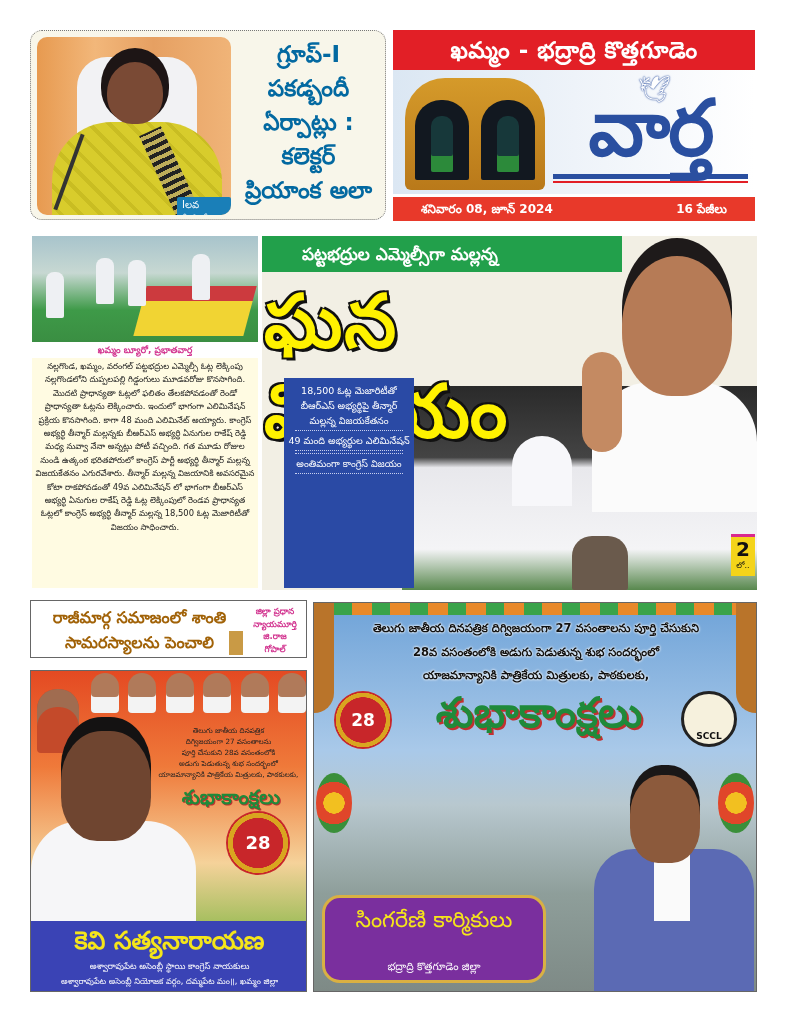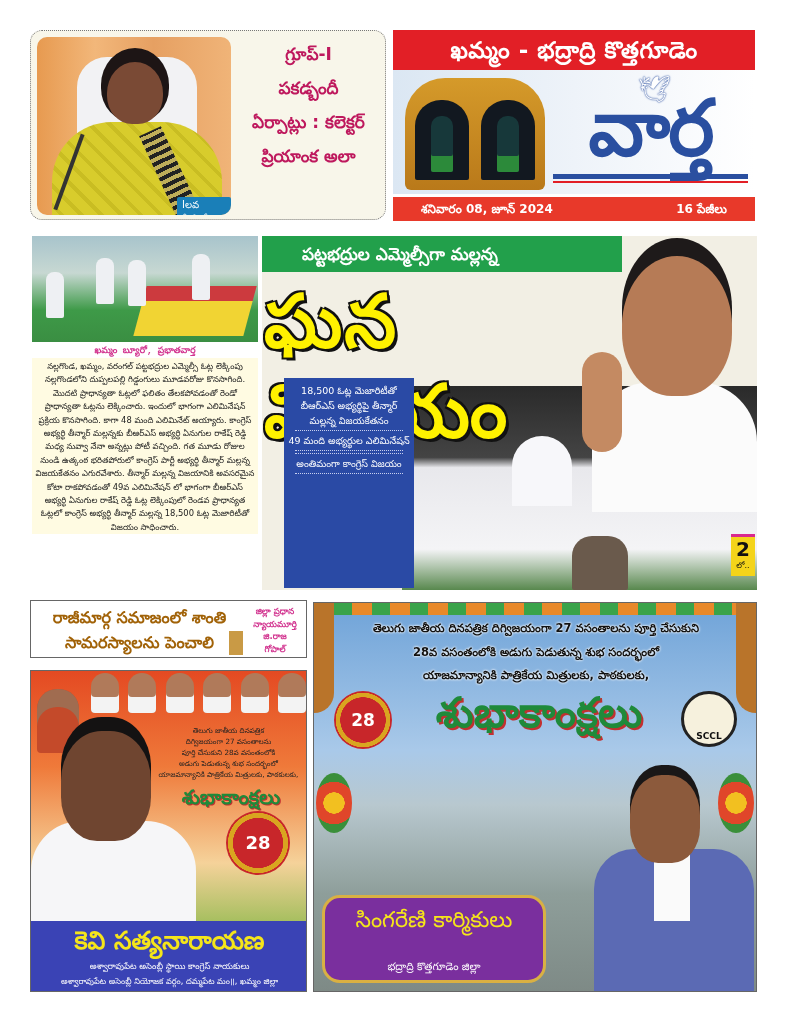--- a/index.html
+++ b/index.html
@@ -8,43 +8,43 @@
 
   
   #teaser { left: 30px; top: 30px; width: 356px; height: 190px; border: 1.5px dotted #777; border-radius: 12px; background: #f8f6ea; }
   #teaser-photo { left: 6px; top: 6px; width: 194px; height: 178px; border-radius: 10px; background: linear-gradient(90deg, #e79a50 0%, #f2b77a 30%, #e6a062 60%, #f0b478 100%); overflow: hidden; }
   #teaser-photo .chair { left: 40px; top: 20px; width: 120px; height: 90px; background: #f2f2f4; border-radius: 30px 30px 8px 8px; }
   #teaser-photo .head { left: 70px; top: 25px; width: 56px; height: 62px; border-radius: 50% 50% 45% 45%; background: #7a4a35; box-shadow: 0 -8px 0 6px #1d1515; }
   #teaser-photo .saree { left: 15px; top: 85px; width: 170px; height: 100px; border-radius: 60px 60px 0 0; background: repeating-linear-gradient(45deg, #d8cc2c 0 10px, #c9bd22 10px 14px); }
   #teaser-photo .border-strip { left: 120px; top: 90px; width: 24px; height: 90px; background: repeating-linear-gradient(0deg, #222 0 4px, #bfae5a 4px 8px); transform: rotate(-25deg); }
   #teaser-photo .mic { left: 30px; top: 95px; width: 4px; height: 80px; background: #333; transform: rotate(20deg); }
   #teaser-tag { left: 140px; top: 160px; padding: 2px 5px; background: #1a7fb8; color: #fff; font-size: 10px; border-radius: 2px; }
-  #teaser-headline { left: 205px; top: 6px; width: 145px; text-align: center; font-size: 17px; line-height: 34px; color: #be185d; font-weight: bold; }
+  #teaser-headline { left: 205px; top: 6px; width: 145px; text-align: center; font-size: 23px; line-height: 34px; color: #0369a1; font-weight: bold; }
 
   
   #mast-top { left: 393px; top: 30px; width: 362px; height: 40px; background: #e21f26; color: #fff; font-size: 23px; font-weight: bold; text-align: center; line-height: 40px; letter-spacing: 0.5px; }
   #mast-body { left: 393px; top: 70px; width: 362px; height: 124px; background: linear-gradient(90deg, #dbe7f3 0%, #eef3f9 50%, #ffffff 100%); }
   #deity { left: 12px; top: 8px; width: 140px; height: 112px; background: linear-gradient(180deg, #d59a2a, #b9791a); border-radius: 40px 40px 6px 6px; }
   #deity .niche1, #deity .niche2 { top: 22px; width: 54px; height: 80px; background: #121820; border-radius: 26px 26px 2px 2px; }
   #deity .niche1 { left: 10px; } #deity .niche2 { left: 76px; }
   #deity .fig { width: 22px; height: 56px; background: #17383a; border-radius: 10px 10px 2px 2px; top: 16px; left: 16px; box-shadow: inset 0 -16px 0 #2c8a3a; }
   #dove { left: 245px; top: 4px; font-size: 26px; color: #fff; text-shadow: 0 0 1px #2a4fa0, 0 0 2px #2a4fa0; }
   #logo { left: 160px; top: 12px; width: 195px; height: 92px; color: #2a4fa0; font-size: 78px; font-weight: bold; line-height: 92px; text-align: center; letter-spacing: -2px; }
   #logo-bar { left: 160px; top: 104px; width: 195px; height: 5px; background: #2a4fa0; }
   #logo-bar2 { left: 160px; top: 111px; width: 195px; height: 2px; background: #e21f26; }
   #mast-date { left: 393px; top: 197px; width: 362px; height: 24px; background: #e8392a; color: #fff; font-size: 12px; font-weight: bold; line-height: 24px; }
   #mast-date .d { left: 28px; } #mast-date .p { right: 28px; }
 
   
   #lead-photo { left: 32px; top: 236px; width: 226px; height: 106px; background: linear-gradient(180deg, #a8c4cc 0%, #c7d8d2 35%, #3e9a48 70%, #3a8e42 100%); overflow: hidden; }
   #lead-photo .table { left: 108px; top: 50px; width: 110px; height: 50px; background: linear-gradient(180deg, #cc3a3e 0 30%, #f1d433 30% 100%); transform: skewX(-15deg); }
   #lead-photo .p1, #lead-photo .p2, #lead-photo .p3, #lead-photo .p4 { width: 18px; height: 46px; background: #eef0f3; border-radius: 8px 8px 2px 2px; }
   #lead-photo .p1 { left: 14px; top: 36px; } #lead-photo .p2 { left: 64px; top: 22px; } #lead-photo .p3 { left: 96px; top: 24px; } #lead-photo .p4 { left: 160px; top: 18px; }
-  #byline { left: 32px; top: 345px; width: 226px; text-align: center; color: #d2338f; font-size: 9px; font-weight: bold; font-family: Liberation Mono, monospace; }
-  #lead-body { left: 32px; top: 358px; width: 226px; height: 176px; background: #fffbe2; color: #222; font-size: 8.4px; line-height: 13.4px; text-align: center; padding: 2px 3px; }
+  #byline { left: 32px; top: 345px; width: 226px; text-align: center; color: #d2338f; font-size: 9px; font-weight: bold; }
+  #lead-body { left: 32px; top: 358px; width: 226px; height: 230px; background: #fffbe2; color: #222; font-size: 8.4px; line-height: 13.4px; text-align: center; padding: 2px 3px; }
 
   #hero { left: 262px; top: 236px; width: 495px; height: 354px; background: #f2efe4; overflow: hidden; }
   #hero-strip { left: 0; top: 0; width: 360px; height: 36px; background: #22a04b; color: #fff; font-size: 17px; font-weight: bold; line-height: 36px; padding-left: 40px; }
   #hero-title { left: 2px; top: 40px; width: 380px; height: 90px; color: #fff200; font-size: 74px; font-weight: bold; line-height: 90px; letter-spacing: 2px; text-shadow: 3px 3px 0 #111, -2px -2px 0 #111, 2px -2px 0 #111, -2px 2px 0 #111; }
   #hero-person { left: 320px; top: 6px; width: 175px; height: 260px; }
   #hero-person .face { left: 40px; top: 14px; width: 110px; height: 140px; border-radius: 50% 50% 45% 45%; background: #b67b56; box-shadow: 0 -18px 0 0 #1e1a1a; }
   #hero-person .shirt { left: 10px; top: 140px; width: 165px; height: 130px; background: #fbfbfb; border-radius: 60px 60px 0 0; }
   #hero-person .hands { left: 0; top: 110px; width: 40px; height: 100px; background: #c48a62; border-radius: 20px; }
   #hero-palace { left: 140px; top: 150px; width: 360px; height: 204px; background: linear-gradient(180deg, #2a2a2a 0%, #444 35%, #e8e8ec 40%, #f4f4f6 80%, #58884e 100%); }
   #hero-palace .dome { left: 110px; top: 50px; width: 60px; height: 70px; background: #f7f7fa; border-radius: 30px 30px 0 0; }

